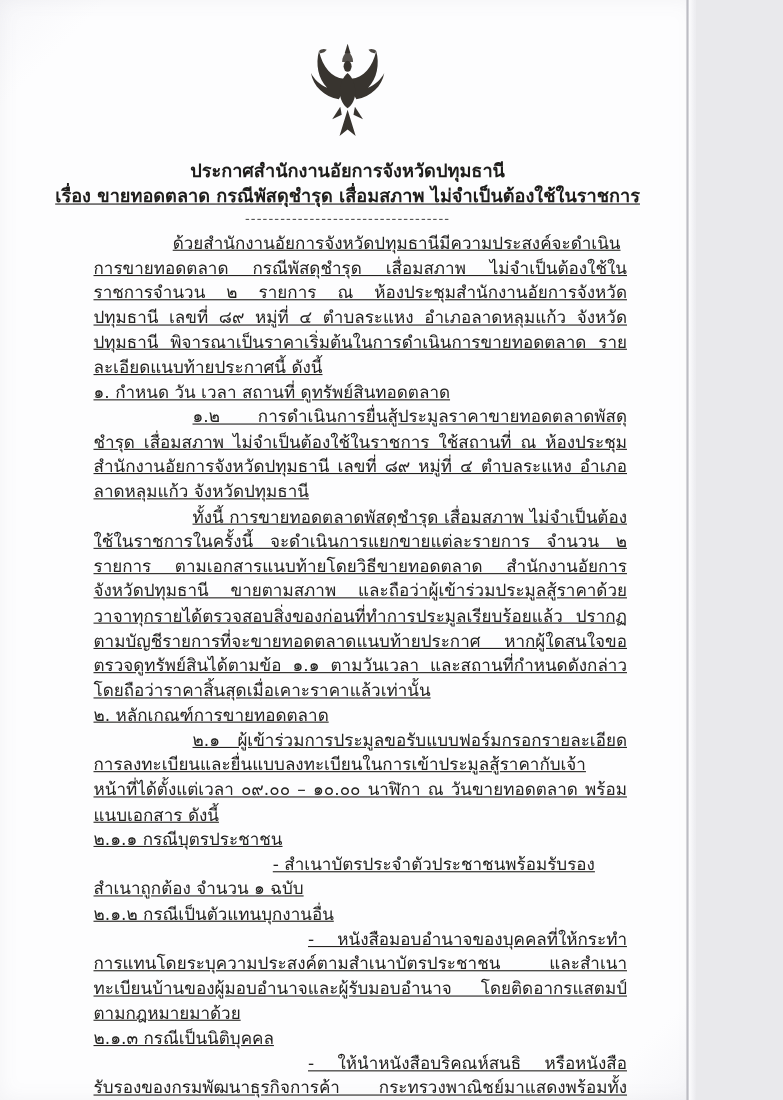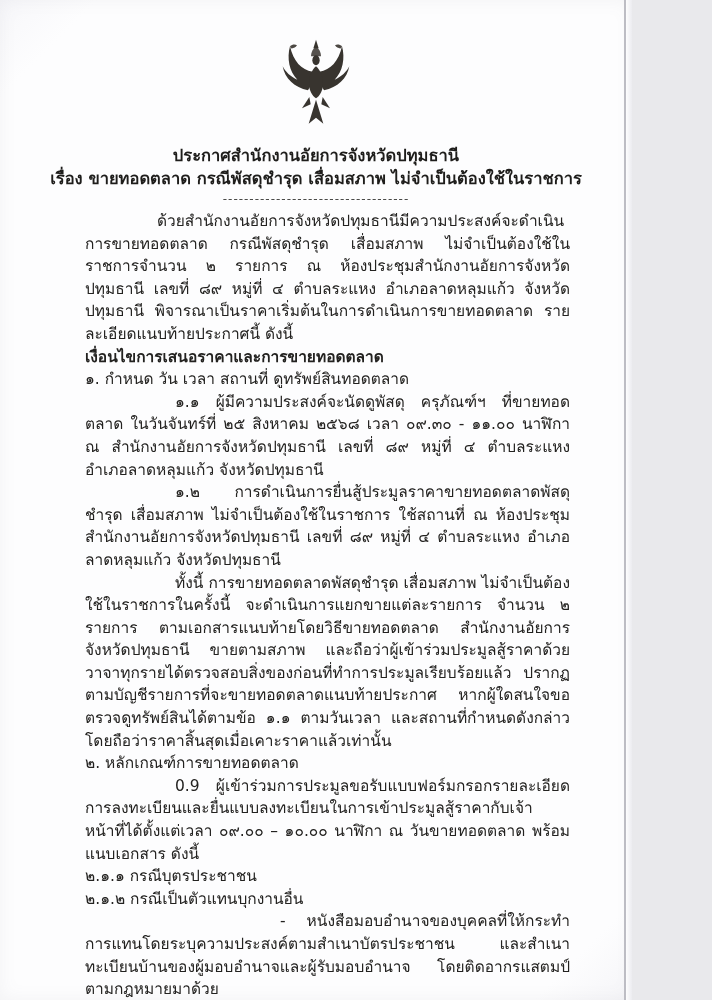--- a/index.html
+++ b/index.html
@@ -39,37 +39,39 @@
     margin: 6px 0 0 0;
     font-size: 16.5px;
     line-height: 23px;
     font-weight: 600;
   }
   .doc-subject {
     margin: 0;
     font-size: 16.5px;
     line-height: 23px;
     font-weight: 600;
+    text-decoration: underline;
   }
   .separator {
     margin: 0;
     font-size: 12px;
     line-height: 18px;
     letter-spacing: 1px;
     color: #4a4a48;
     font-weight: 400;
   }
   .content {
     padding: 2px 62px 0 85px;
     color: #232220;
     font-size: 15.5px;
   }
   .content p {
     margin: 0;
     line-height: 22.6px;
+    text-decoration: underline;
   }
   .j { text-align: justify; }
   .ind-intro  { text-indent: 72px; }
   .ind-head   { margin-left: 97px; }
   .ind-item   { text-indent: 90px; }
   .ind-sub    { margin-left: 130px; }
   .ind-dash1  { text-indent: 163px; }
   .ind-dash2  { text-indent: 195px; }
   .bold { font-weight: 700; }
 </style>
@@ -102,31 +104,30 @@
 
   <div class="title-block">
     <p class="doc-title">ประกาศสำนักงานอัยการจังหวัดปทุมธานี</p>
     <p class="doc-subject">เรื่อง ขายทอดตลาด กรณีพัสดุชำรุด เสื่อมสภาพ ไม่จำเป็นต้องใช้ในราชการ</p>
     <p class="separator">-----------------------------------</p>
   </div>
 
   <div class="content">
     <p class="j ind-intro">ด้วยสำนักงานอัยการจังหวัดปทุมธานีมีความประสงค์จะดำเนินการขายทอดตลาด กรณีพัสดุชำรุด เสื่อมสภาพ ไม่จำเป็นต้องใช้ในราชการจำนวน ๒ รายการ ณ ห้องประชุมสำนักงานอัยการจังหวัดปทุมธานี เลขที่ ๘๙ หมู่ที่ ๔ ตำบลระแหง อำเภอลาดหลุมแก้ว จังหวัดปทุมธานี พิจารณาเป็นราคาเริ่มต้นในการดำเนินการขายทอดตลาด รายละเอียดแนบท้ายประกาศนี้ ดังนี้</p>
 
-    <p class="ind-head bold">เงื่อนไขการเสนอราคาและการขายทอดตลาด</p>
 
     <p class="ind-head">๑. กำหนด วัน เวลา สถานที่ ดูทรัพย์สินทอดตลาด</p>
-    <p class="j ind-item">๑.๑ ผู้มีความประสงค์จะนัดดูพัสดุ ครุภัณฑ์ฯ ที่ขายทอดตลาด ในวันจันทร์ที่ ๒๕ สิงหาคม ๒๕๖๘ เวลา ๐๙.๓๐ - ๑๑.๐๐ นาฬิกา ณ สำนักงานอัยการจังหวัดปทุมธานี เลขที่ ๘๙ หมู่ที่ ๔ ตำบลระแหง อำเภอลาดหลุมแก้ว จังหวัดปทุมธานี</p>
     <p class="j ind-item">๑.๒ การดำเนินการยื่นสู้ประมูลราคาขายทอดตลาดพัสดุชำรุด เสื่อมสภาพ ไม่จำเป็นต้องใช้ในราชการ ใช้สถานที่ ณ ห้องประชุมสำนักงานอัยการจังหวัดปทุมธานี เลขที่ ๘๙ หมู่ที่ ๔ ตำบลระแหง อำเภอลาดหลุมแก้ว จังหวัดปทุมธานี</p>
     <p class="j ind-item">ทั้งนี้ การขายทอดตลาดพัสดุชำรุด เสื่อมสภาพ ไม่จำเป็นต้องใช้ในราชการในครั้งนี้ จะดำเนินการแยกขายแต่ละรายการ จำนวน ๒ รายการ ตามเอกสารแนบท้ายโดยวิธีขายทอดตลาด สำนักงานอัยการจังหวัดปทุมธานี ขายตามสภาพ และถือว่าผู้เข้าร่วมประมูลสู้ราคาด้วยวาจาทุกรายได้ตรวจสอบสิ่งของก่อนที่ทำการประมูลเรียบร้อยแล้ว ปรากฏตามบัญชีรายการที่จะขายทอดตลาดแนบท้ายประกาศ หากผู้ใดสนใจขอตรวจดูทรัพย์สินได้ตามข้อ ๑.๑ ตามวันเวลา และสถานที่กำหนดดังกล่าว โดยถือว่าราคาสิ้นสุดเมื่อเคาะราคาแล้วเท่านั้น</p>
 
     <p class="ind-head">๒. หลักเกณฑ์การขายทอดตลาด</p>
-    <p class="j ind-item">0.9 ผู้เข้าร่วมการประมูลขอรับแบบฟอร์มกรอกรายละเอียดการลงทะเบียนและยื่นแบบลงทะเบียนในการเข้าประมูลสู้ราคากับเจ้าหน้าที่ได้ตั้งแต่เวลา ๐๙.๐๐ – ๑๐.๐๐ นาฬิกา ณ วันขายทอดตลาด พร้อมแนบเอกสาร ดังนี้</p>
+    <p class="j ind-item">๒.๑ ผู้เข้าร่วมการประมูลขอรับแบบฟอร์มกรอกรายละเอียดการลงทะเบียนและยื่นแบบลงทะเบียนในการเข้าประมูลสู้ราคากับเจ้าหน้าที่ได้ตั้งแต่เวลา ๐๙.๐๐ – ๑๐.๐๐ นาฬิกา ณ วันขายทอดตลาด พร้อมแนบเอกสาร ดังนี้</p>
 
     <p class="ind-sub">๒.๑.๑ กรณีบุตรประชาชน</p>
+    <p class="ind-dash1">- สำเนาบัตรประจำตัวประชาชนพร้อมรับรองสำเนาถูกต้อง จำนวน ๑ ฉบับ</p>
 
     <p class="ind-sub">๒.๑.๒ กรณีเป็นตัวแทนบุกงานอื่น</p>
     <p class="j ind-dash2">- หนังสือมอบอำนาจของบุคคลที่ให้กระทำการแทนโดยระบุความประสงค์ตามสำเนาบัตรประชาชน และสำเนาทะเบียนบ้านของผู้มอบอำนาจและผู้รับมอบอำนาจ โดยติดอากรแสตมป์ตามกฎหมายมาด้วย</p>
 
     <p class="ind-sub">๒.๑.๓ กรณีเป็นนิติบุคคล</p>
     <p class="j ind-dash2">- ให้นำหนังสือบริคณห์สนธิ หรือหนังสือรับรองของกรมพัฒนาธุรกิจการค้า กระทรวงพาณิชย์มาแสดงพร้อมทั้งรับรองสำเนาถูกต้อง ถ้าเป็นตัวแทนต้องนำหนังสือมอบอำนาจของนิติบุคคล ระบุความประสงค์ พร้อมสำเนาบัตรประชาชน และสำเนาทะเบียนบ้านของผู้มอบอำนาจและผู้รับมอบอำนาจ โดยติดอากรแสตมป์ตามกฎหมายมาด้วย</p>
   </div>
 </div>
 
 </body></html>

